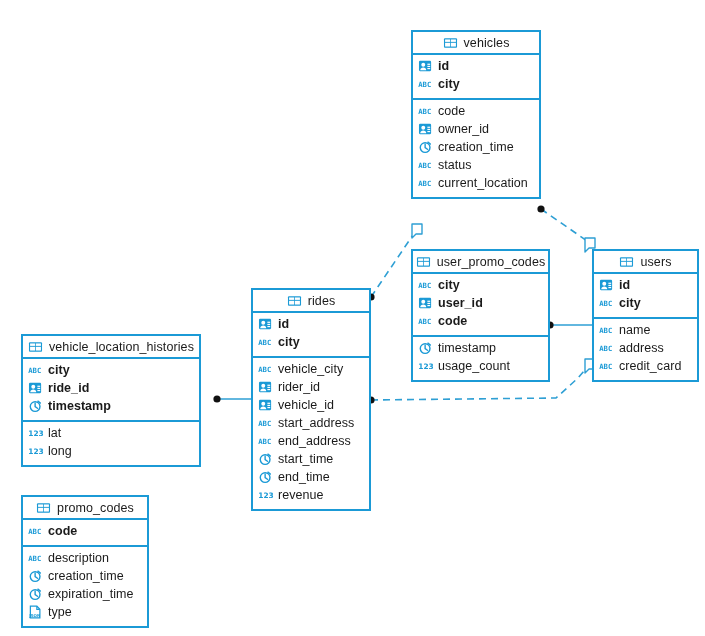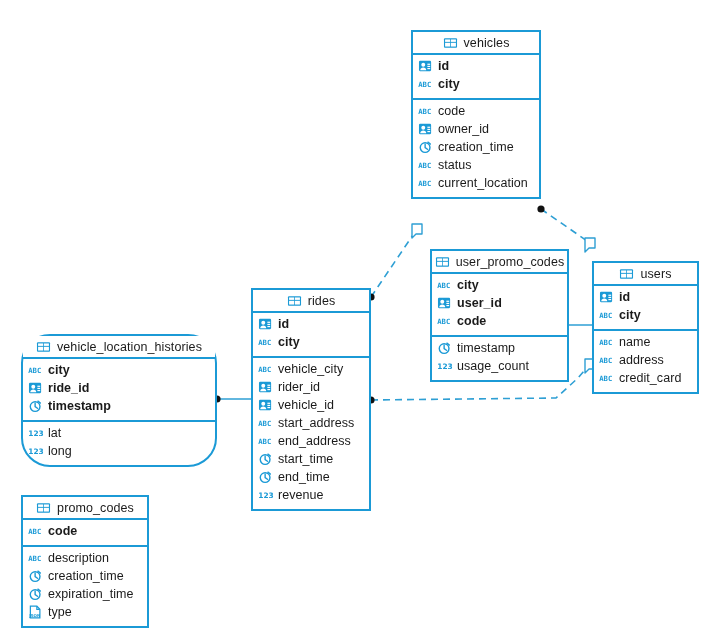--- a/index.html
+++ b/index.html
@@ -188,21 +188,21 @@
           <div class="col-row">
             <span>
               <svg class="ico" viewBox="0 0 17 15" xmlns="http://www.w3.org/2000/svg">
                 <text x="0.3" y="10.6" font-family="DejaVu Sans Mono, monospace" font-size="8.2" font-weight="bold" fill="#1b9ad6">ABC</text>
               </svg>
             </span>
             <span class="col-name">current_location</span>
           </div>
         </div>
       </div>
-      <div class="table-box" style="left: 411px; top: 249px; width: 139px; margin-left: 19px;">
+      <div class="table-box" style="left: 411px; top: 249px; width: 139px;">
         <div class="table-header">
           <span>
             <svg class="ico" viewBox="0 0 16 15" xmlns="http://www.w3.org/2000/svg">
               <rect x="1" y="2.5" width="14" height="10" rx="1" fill="#1b9ad6"></rect>
               <rect x="2.2" y="3.7" width="5.4" height="2.6" fill="#ffffff"></rect>
               <rect x="8.4" y="3.7" width="5.4" height="2.6" fill="#ffffff"></rect>
               <rect x="2.2" y="7.3" width="5.4" height="4" fill="#ffffff"></rect>
               <rect x="8.4" y="7.3" width="5.4" height="4" fill="#ffffff"></rect>
             </svg>
           </span>
@@ -253,21 +253,21 @@
           <div class="col-row">
             <span>
               <svg class="ico" viewBox="0 0 17 15" xmlns="http://www.w3.org/2000/svg">
                 <text x="0.3" y="10.8" font-family="DejaVu Sans, sans-serif" font-size="8.4" font-weight="bold" fill="#1b9ad6">123</text>
               </svg>
             </span>
             <span class="col-name">usage_count</span>
           </div>
         </div>
       </div>
-      <div class="table-box" style="left: 592px; top: 249px; width: 107px; margin-top: 12px;">
+      <div class="table-box" style="left: 592px; top: 249px; width: 107px;">
         <div class="table-header">
           <span>
             <svg class="ico" viewBox="0 0 16 15" xmlns="http://www.w3.org/2000/svg">
               <rect x="1" y="2.5" width="14" height="10" rx="1" fill="#1b9ad6"></rect>
               <rect x="2.2" y="3.7" width="5.4" height="2.6" fill="#ffffff"></rect>
               <rect x="8.4" y="3.7" width="5.4" height="2.6" fill="#ffffff"></rect>
               <rect x="2.2" y="7.3" width="5.4" height="4" fill="#ffffff"></rect>
               <rect x="8.4" y="7.3" width="5.4" height="4" fill="#ffffff"></rect>
             </svg>
           </span>
@@ -433,21 +433,21 @@
           <div class="col-row">
             <span>
               <svg class="ico" viewBox="0 0 17 15" xmlns="http://www.w3.org/2000/svg">
                 <text x="0.3" y="10.8" font-family="DejaVu Sans, sans-serif" font-size="8.4" font-weight="bold" fill="#1b9ad6">123</text>
               </svg>
             </span>
             <span class="col-name">revenue</span>
           </div>
         </div>
       </div>
-      <div class="table-box" style="left: 21px; top: 334px; width: 196px; border-radius: 29px;">
+      <div class="table-box" style="left: 21px; top: 334px; width: 180px;">
         <div class="table-header">
           <span>
             <svg class="ico" viewBox="0 0 16 15" xmlns="http://www.w3.org/2000/svg">
               <rect x="1" y="2.5" width="14" height="10" rx="1" fill="#1b9ad6"></rect>
               <rect x="2.2" y="3.7" width="5.4" height="2.6" fill="#ffffff"></rect>
               <rect x="8.4" y="3.7" width="5.4" height="2.6" fill="#ffffff"></rect>
               <rect x="2.2" y="7.3" width="5.4" height="4" fill="#ffffff"></rect>
               <rect x="8.4" y="7.3" width="5.4" height="4" fill="#ffffff"></rect>
             </svg>
           </span>

